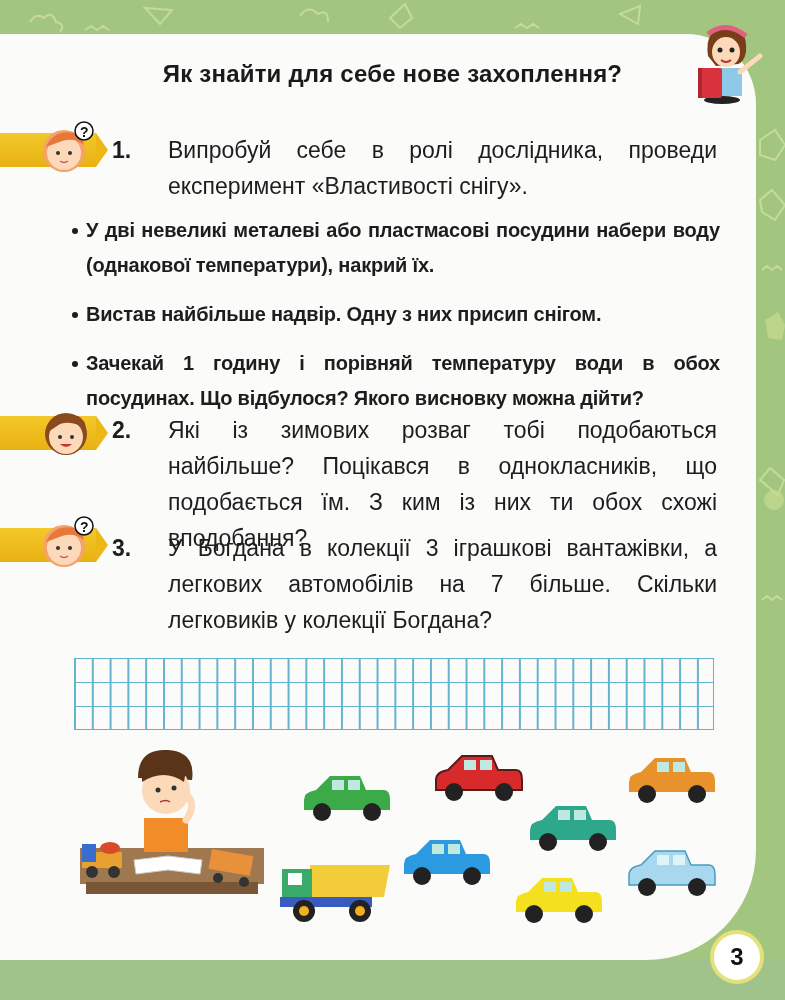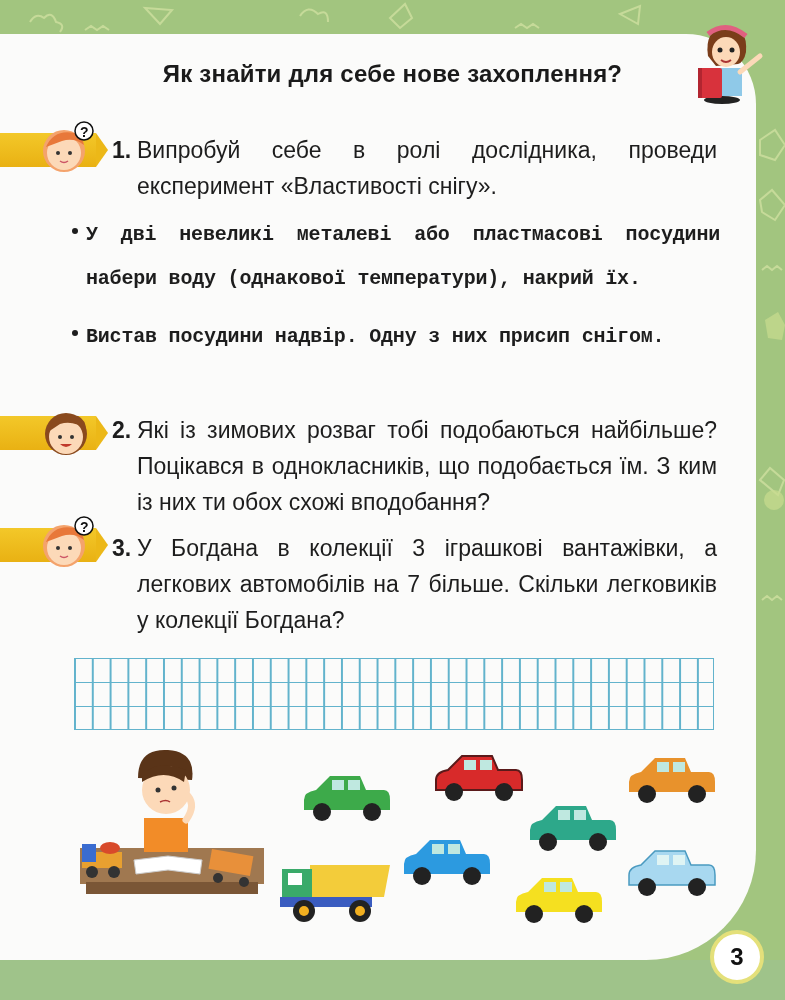--- a/index.html
+++ b/index.html
@@ -45,27 +45,27 @@
   }
   .face { position: absolute; left: 40px; top: -12px; width: 56px; height: 56px; }
 
   .task {
     position: absolute; left: 112px; width: 605px;
     font-size: 23px; line-height: 36px; color: #1d1d1d;
   }
   .task .num {
     position: absolute; left: 0; top: 0; font-weight: bold;
   }
-  .task .text { margin-left: 25px; text-align: justify; }
+  .task .text { margin-left: 56px; text-align: justify; }
 
   .bullets { position: absolute; left: 72px; width: 648px; }
   .bullet {
     position: relative; padding-left: 14px;
-    font-family: Liberation Mono, monospace;
-    font-size: 20px; font-weight: bold; line-height: 44px; color: #1d1d1d;
+    font-family: Liberation Sans, sans-serif;
+    font-size: 20px; font-weight: bold; line-height: 35px; color: #1d1d1d;
     letter-spacing: -0.2px; text-align: justify; margin-bottom: 14px;
   }
   .bullet::before {
     content: ""; position: absolute; left: 0; top: 15px;
     width: 6px; height: 6px; border-radius: 50%; background: #1d1d1d;
   }
 
   .grid-area {
     position: absolute; left: 74px; top: 658px; width: 640px; height: 72px;
     background-color: #fbfbfa;
@@ -148,21 +148,22 @@
     <text x="40" y="16" font-size="14" font-weight="bold" font-family="Liberation Sans, sans-serif" fill="#111">?</text>
   </svg>
 </div>
 <div class="task" style="top:132px;">
   <span class="num">1.</span>
   <p class="text">Випробуй себе в ролі дослідника, проведи експеримент «Властивості снігу».</p>
 </div>
 
 <div class="bullets" style="top:213px;">
   <p class="bullet">У дві невеликі металеві або пластмасові посудини набери воду (однакової температури), накрий їх.</p>
-  <p class="bullet">Вистав посудини надвір. Одну з них присип снігом.</p>
+  <p class="bullet">Вистав найбільше надвір. Одну з них присип снігом.</p>
+  <p class="bullet">Зачекай 1 годину і порівняй температуру води в обох посудинах. Що відбулося? Якого висновку можна дійти?</p>
 </div>
 
 <div class="task-ribbon" style="top:416px;">
   <div class="bar"></div>
     <div class="tip"></div>
   <svg class="face" viewBox="0 0 56 56">
     <circle cx="26" cy="30" r="21" fill="#8a4a1e"></circle>
     <circle cx="26" cy="33" r="17" fill="#fcd9b8"></circle>
     <path d="M8 28 q6 -20 30 -16 q8 4 8 14 q-12 -10 -26 -6 z" fill="#8a4a1e"></path>
     <circle cx="20" cy="33" r="2" fill="#333"></circle>

